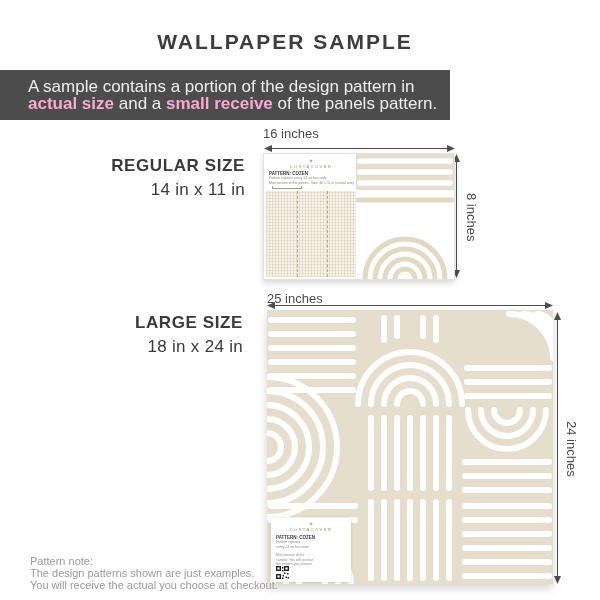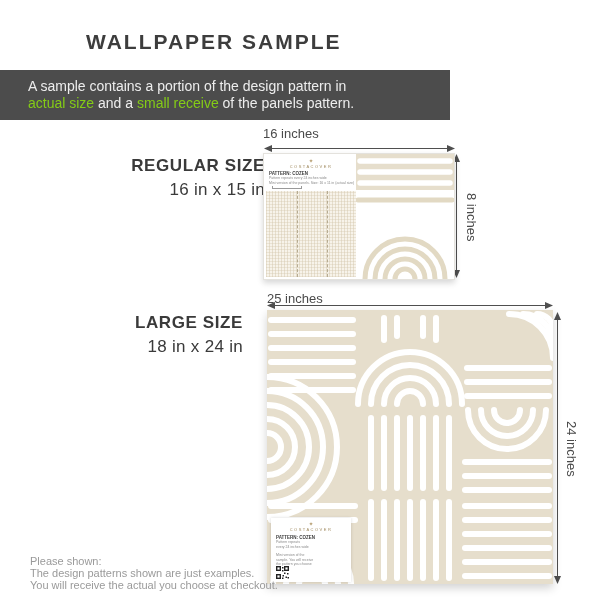--- a/index.html
+++ b/index.html
@@ -1,32 +1,32 @@
 <!DOCTYPE html>
 <html><head>
 <meta charset="utf-8">
 <style>
   html,body{margin:0;padding:0;background:#fff;}
   #page{position:relative;width:600px;height:600px;background:#fff;overflow:hidden;
         font-family:"Liberation Sans",sans-serif;}
 
   
   #title{position:absolute;top:30px;left:0;width:484px;box-sizing:border-box;padding-left:86px;
-         text-align:left;font-size:21px;font-weight:600;letter-spacing:2px;color:#3d3d3d;}
+         text-align:center;font-size:21px;font-weight:600;letter-spacing:2px;color:#3d3d3d;}
 
   
   #banner{position:absolute;top:70px;left:0;width:450px;height:50px;background:#4c4c4c;
-          box-sizing:border-box;padding:8px 0 0 28px;color:#ededed;font-size:14px;line-height:17px;}
-  #banner b{color:#84cc16;font-weight:400;}
+          box-sizing:border-box;padding:8px 0 0 28px;color:#ededed;font-size:17px;line-height:17px;}
+  #banner b{color:#f9a8d4;font-weight:700;}
 
   
   .size-label{position:absolute;text-align:right;color:#3a3a3a;}
   .size-label .name{font-size:17px;font-weight:600;letter-spacing:.6px;}
   .size-label .dims{font-size:17px;font-weight:400;margin-top:4px;letter-spacing:.3px;}
-  #reg-label{top:156px;left:0;width:245px;padding-left:20px;}
+  #reg-label{top:156px;left:0;width:245px;}
   #large-label{top:313px;left:0;width:243px;}
 
   
   .dim-label{position:absolute;font-size:13px;color:#4a4a4a;}
   .dim-label.vert{writing-mode:vertical-rl;text-align:center;}
   #reg-w-label{top:126px;left:263px;width:192px;text-align:left;}
   #reg-h-label{left:464px;top:155px;height:124px;}
   #large-w-label{top:291px;left:267px;width:286px;}
   #large-h-label{left:564px;top:313px;height:271px;}
   .dim-arrow{position:absolute;}
@@ -70,21 +70,21 @@
 
   <div id="title">WALLPAPER SAMPLE</div>
 
   <div id="banner">
     <div>A sample contains a portion of the design pattern in</div>
     <div><b>actual size</b><span> and a </span><b>small receive</b><span> of the panels pattern.</span></div>
   </div>
 
   <div id="reg-label" class="size-label">
     <div class="name">REGULAR SIZE</div>
-    <div class="dims">16 in x 15 in</div>
+    <div class="dims">14 in x 11 in</div>
   </div>
 
   <div id="reg-w-label" class="dim-label">16 inches</div>
   <svg class="dim-arrow" style="left:264px;top:144px;" width="191" height="9">
     <line x1="7" y1="4.5" x2="184" y2="4.5" stroke="#4f4f4f" stroke-width="1"></line>
     <polygon points="0,4.5 8,1 8,8" fill="#4f4f4f"></polygon>
     <polygon points="191,4.5 183,1 183,8" fill="#4f4f4f"></polygon>
   </svg>
 
   <svg class="dim-arrow" style="left:452px;top:154px;" width="9" height="124">
@@ -242,18 +242,18 @@
           <rect x="11" y="7" width="1.5" height="1.5" fill="#222"></rect>
         <rect x="6.5" y="9" width="1.5" height="1.5" fill="#222"></rect>
           <rect x="9.5" y="10.5" width="1.5" height="1.5" fill="#222"></rect>
         <rect x="11.5" y="11" width="1.5" height="1.5" fill="#222"></rect>
           <rect x="6" y="11.5" width="1.5" height="1.5" fill="#222"></rect>
       </svg>
     </div>
   </div>
 
   <div id="note">
-    <div>Please shown:</div>
+    <div>Pattern note:</div>
     <div>The design patterns shown are just examples.</div>
     <div>You will receive the actual you choose at checkout.</div>
   </div>
 
 </div>
 
 </body></html>

